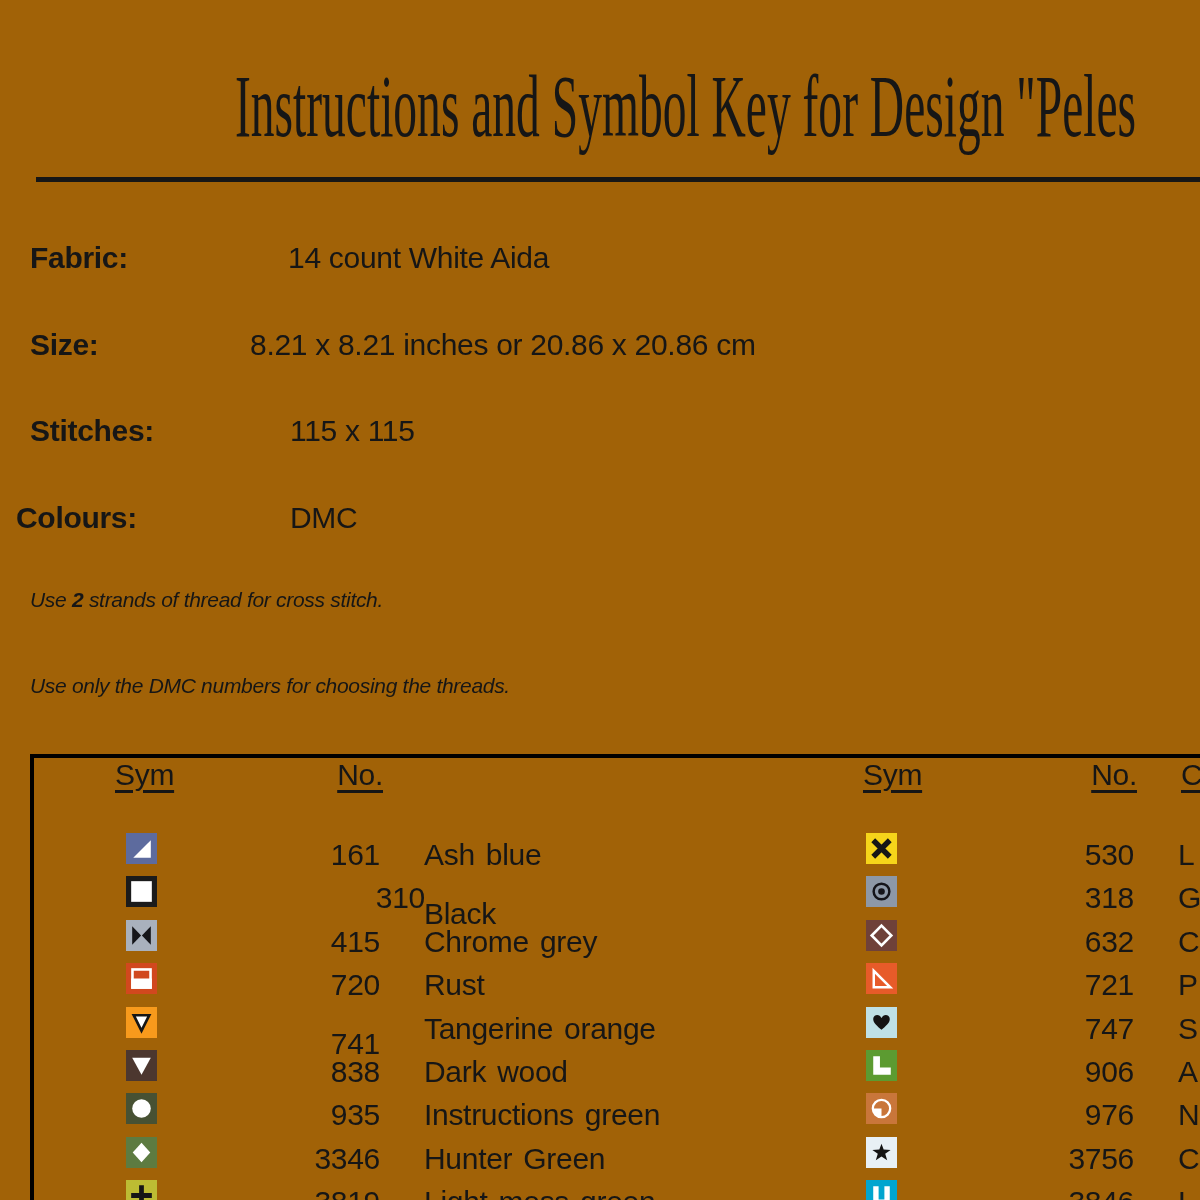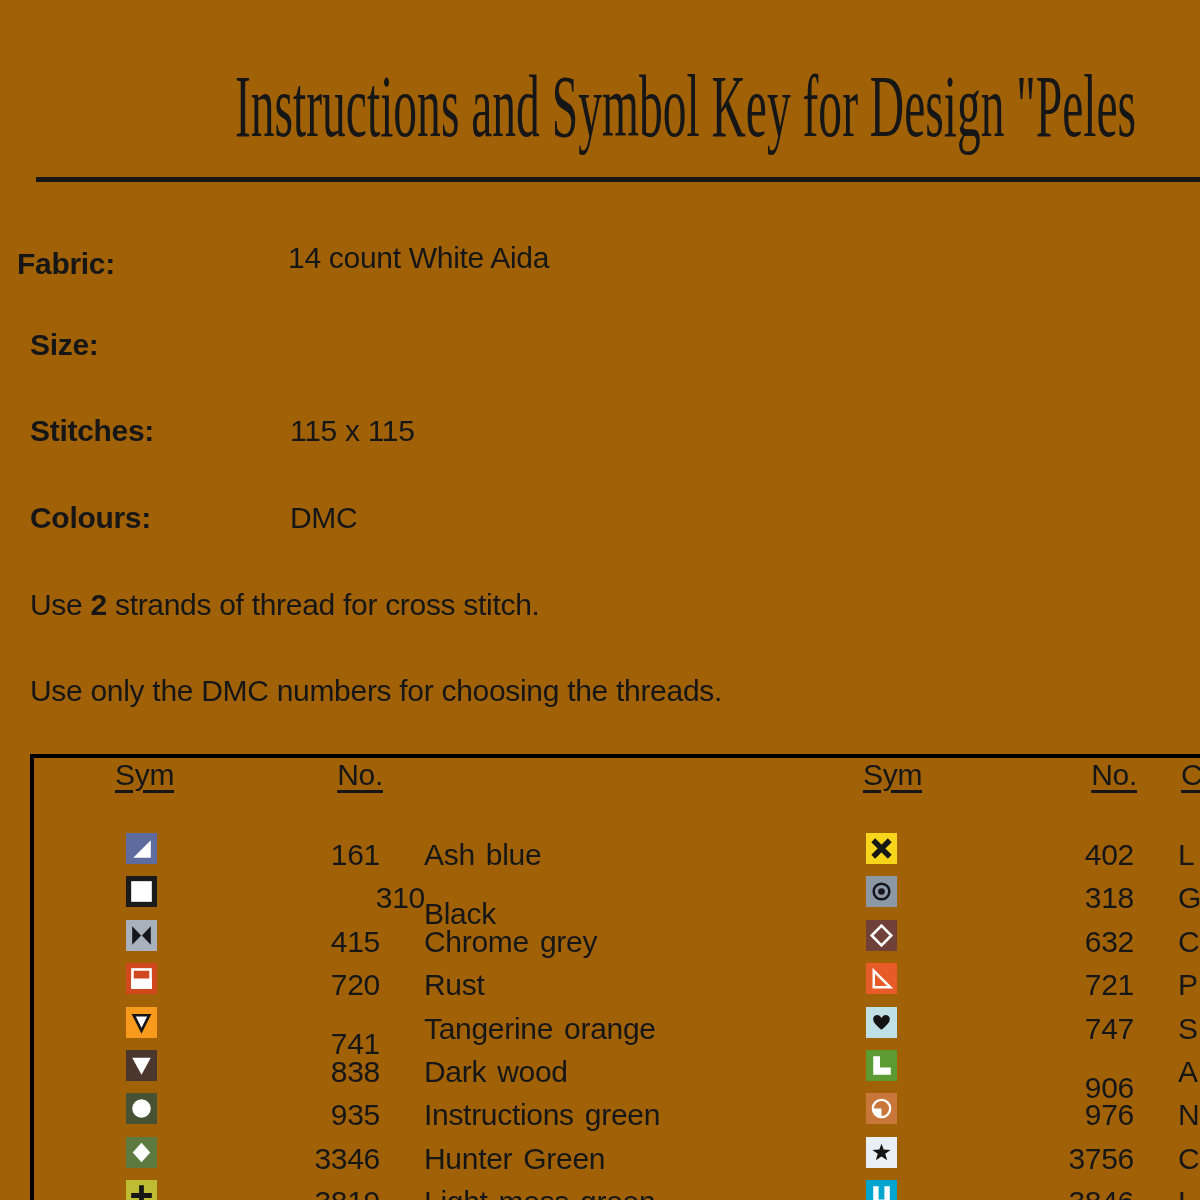--- a/index.html
+++ b/index.html
@@ -11,21 +11,21 @@
   .abs{position:absolute;white-space:nowrap;}
   .title{
     font-family:"Liberation Serif",serif;
     font-size:88px;font-weight:400;color:#161616;
     transform:scaleX(0.54);transform-origin:left top;
     letter-spacing:0px;
   }
   .divider{position:absolute;background:#161616;height:5px;}
   .lbl{font-size:30px;font-weight:700;letter-spacing:-0.3px;}
   .val{font-size:30px;letter-spacing:-0.3px;}
-  .note{font-size:30px;letter-spacing:-0.3px;}
+  .note{font-size:21px;letter-spacing:-0.3px;font-style:italic;}
   .note b{font-weight:700;}
   .keytable{
     position:absolute;left:30px;top:754px;width:1260px;height:500px;
     border:4px solid #000;box-sizing:border-box;
   }
   .thead{
     font-size:30px;letter-spacing:-0.3px;
     text-decoration:underline;
     text-decoration-thickness:2.5px;
     text-underline-offset:5px;
@@ -37,29 +37,30 @@
 </style>
 </head>
 <body>
 
 <div class="page">
 
   <div class="abs title" style="left:235px;top:56px;">Instructions and Symbol Key for Design "Peles</div>
 
   <div class="divider" style="left:36px;top:177px;width:1170px;"></div>
 
-  <div class="abs lbl" style="left:17px;top:241px;margin-top:6px;">Fabric:</div>
+  <div class="abs lbl" style="left:30px;top:241px;">Fabric:</div>
   <div class="abs val" style="left:288px;top:241px;">14 count White Aida</div>
 
   <div class="abs lbl" style="left:30px;top:328px;">Size:</div>
+  <div class="abs val" style="left:250px;top:328px;">8.21 x 8.21 inches or 20.86 x 20.86 cm</div>
 
   <div class="abs lbl" style="left:30px;top:414px;">Stitches:</div>
   <div class="abs val" style="left:290px;top:414px;">115 x 115</div>
 
-  <div class="abs lbl" style="left:30px;top:501px;">Colours:</div>
+  <div class="abs lbl" style="left:16px;top:501px;">Colours:</div>
   <div class="abs val" style="left:290px;top:501px;">DMC</div>
 
   <div class="abs note" style="left:30px;top:588px;"><span>Use </span><b>2</b><span> strands of thread for cross stitch.</span></div>
 
   <div class="abs note" style="left:30px;top:674px;">Use only the DMC numbers for choosing the threads.</div>
 
   <div class="keytable"></div>
 
   <div class="abs thead" style="left:115px;top:758px;">Sym</div>
   <div class="abs thead" style="left:325px;top:758px;width:58px;text-align:right;">No.</div>
@@ -140,21 +141,21 @@
             <path d="M12.7,5 h4.6 v7.7 H25 v4.6 h-7.7 V25 h-4.6 v-7.7 H5 v-4.6 h7.7 Z" fill="#161616"></path>
           </svg></div>
         <div class="abs num" style="right: 820px; top: 5px;">3819</div>
         <div class="abs cname" style="left: 424px; top: 5px;">Light moss green</div>
       </div>
       <div class="row" style="top: 833px;">
         <div class="sym" style="left: 866px; top: 0px;"><svg viewBox="0 0 30 30" width="31" height="31">
             <rect x="0" y="0" width="30" height="30" fill="#f6d51a"></rect>
             <path d="M7,7 L23,23 M23,7 L7,23" stroke="#161616" stroke-width="5.2" fill="none"></path>
           </svg></div>
-        <div class="abs num" style="right: 66px; top: 5px;">402</div>
+        <div class="abs num" style="right: 66px; top: 5px;">530</div>
         <div class="abs cname" style="left: 1178px; top: 5px;">L</div>
       </div>
       <div class="row" style="top: 876.4px;">
         <div class="sym" style="left: 866px; top: 0px;"><svg viewBox="0 0 30 30" width="31" height="31">
             <rect x="0" y="0" width="30" height="30" fill="#8d98a7"></rect>
             <circle cx="15" cy="15" r="7.6" fill="none" stroke="#14141a" stroke-width="2.4"></circle>
             <circle cx="15" cy="15" r="3.2" fill="#14141a"></circle>
           </svg></div>
         <div class="abs num" style="right: 66px; top: 5px;">318</div>
         <div class="abs cname" style="left: 1178px; top: 5px;">G</div>
@@ -181,21 +182,21 @@
             <path d="M15,22 C11,18.5 7,15.3 7,11.8 C7,9.2 8.8,7.8 10.8,7.8 C12.6,7.8 14,9 15,10.6 C16,9 17.4,7.8 19.2,7.8 C21.2,7.8 23,9.2 23,11.8 C23,15.3 19,18.5 15,22 Z" fill="#141414"></path>
           </svg></div>
         <div class="abs num" style="right: 66px; top: 5px;">747</div>
         <div class="abs cname" style="left: 1178px; top: 5px;">S</div>
       </div>
       <div class="row" style="top: 1050px;">
         <div class="sym" style="left: 866px; top: 0px;"><svg viewBox="0 0 30 30" width="31" height="31">
             <rect x="0" y="0" width="30" height="30" fill="#5c9b31"></rect>
             <polygon points="7,6 13.5,6 13.5,17 24,17 24,24 7,24" fill="#ffffff"></polygon>
           </svg></div>
-        <div class="abs num" style="right: 66px; top: 21px;">906</div>
+        <div class="abs num" style="right: 66px; top: 5px;">906</div>
         <div class="abs cname" style="left: 1178px; top: 5px;">A</div>
       </div>
       <div class="row" style="top: 1093.4px;">
         <div class="sym" style="left: 866px; top: 0px;"><svg viewBox="0 0 30 30" width="31" height="31">
             <rect x="0" y="0" width="30" height="30" fill="#c9763a"></rect>
             <circle cx="15" cy="15" r="8.4" fill="none" stroke="#ffffff" stroke-width="2.2"></circle>
             <path d="M15,15 L15,23.4 A8.4,8.4 0 0 1 6.6,15 Z" fill="#ffffff"></path>
           </svg></div>
         <div class="abs num" style="right: 66px; top: 5px;">976</div>
         <div class="abs cname" style="left: 1178px; top: 5px;">N</div>

